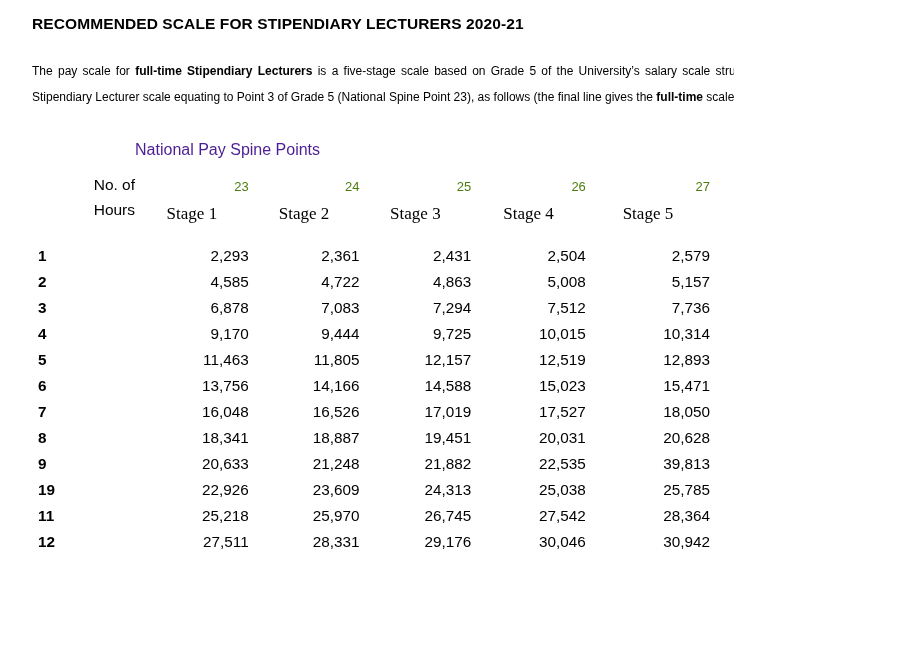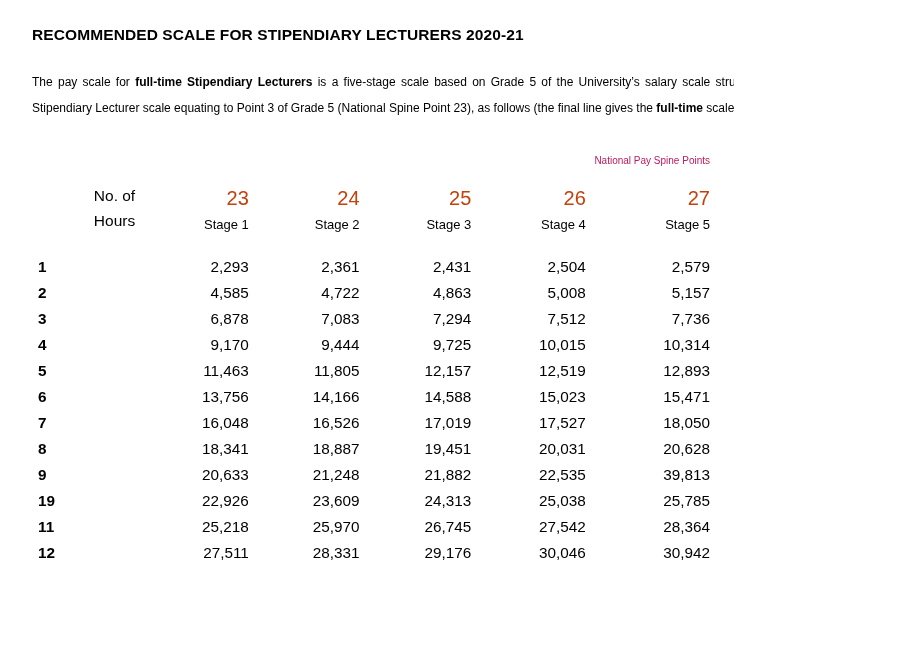--- a/index.html
+++ b/index.html
@@ -1,20 +1,20 @@
 <!DOCTYPE html>
 <html><head>
 <meta charset="utf-8">
 <style>
   html,body{margin:0;padding:0;background:#fff;}
   .page{
     width:734px;height:656px;box-sizing:border-box;
     background:#ffffff;color:#000;
     font-family:"Liberation Sans",sans-serif;
-    padding:25px 24px 0 32px;
+    padding:14px 24px 0 32px;
     overflow:hidden;
     border-radius:10px;
   }
   .doc-title{
     font-size:15.5px;font-weight:700;margin:0;line-height:19px;
     letter-spacing:.1px;
   }
   .intro{
     font-size:12px;line-height:25.5px;text-align:justify;
     margin:26px 18px 0 0;width:846px;
@@ -24,34 +24,34 @@
     font-size:15.5px;font-weight:700;margin:17px 0 0 8px;line-height:19px;
   }
   table.pay-scale{
     border-collapse:collapse;table-layout:fixed;
     margin:30px 0 0 6px;
   }
   table.pay-scale th,table.pay-scale td{
     padding:0;border:none;font-weight:400;white-space:nowrap;
   }
   .group-header{
-    color:#be185d;font-weight:700;font-size:10px;text-align:right;
+    color:#4c1d95;font-weight:700;font-size:16px;text-align:left;
     height:30px;vertical-align:top;line-height:20px;
   }
   .hours-head{
     text-align:right;font-weight:700;font-size:15.5px;
     line-height:25px;vertical-align:middle;
   }
   .spine-head{
-    color:#c2410c;font-weight:700;font-size:20px;text-align:right;
+    color:#4d7c0f;font-weight:700;font-size:13px;text-align:right;
     height:26px;vertical-align:bottom;line-height:18px;
   }
   .stage-head{
-    font-weight:700;font-size:13px;text-align:right;
-    height:27px;vertical-align:bottom;line-height:19px;
+    font-weight:700;font-size:17px;text-align:center;
+    height:27px;vertical-align:bottom;line-height:19px;font-family:Liberation Serif, serif;
   }
   .spacer-row td{height:20px;}
   tbody.data-rows td{
     height:26px;font-size:15.3px;text-align:right;vertical-align:middle;
   }
   tbody.data-rows td.hours-cell{
     text-align:left;font-weight:700;
   }
 </style>
 </head>

